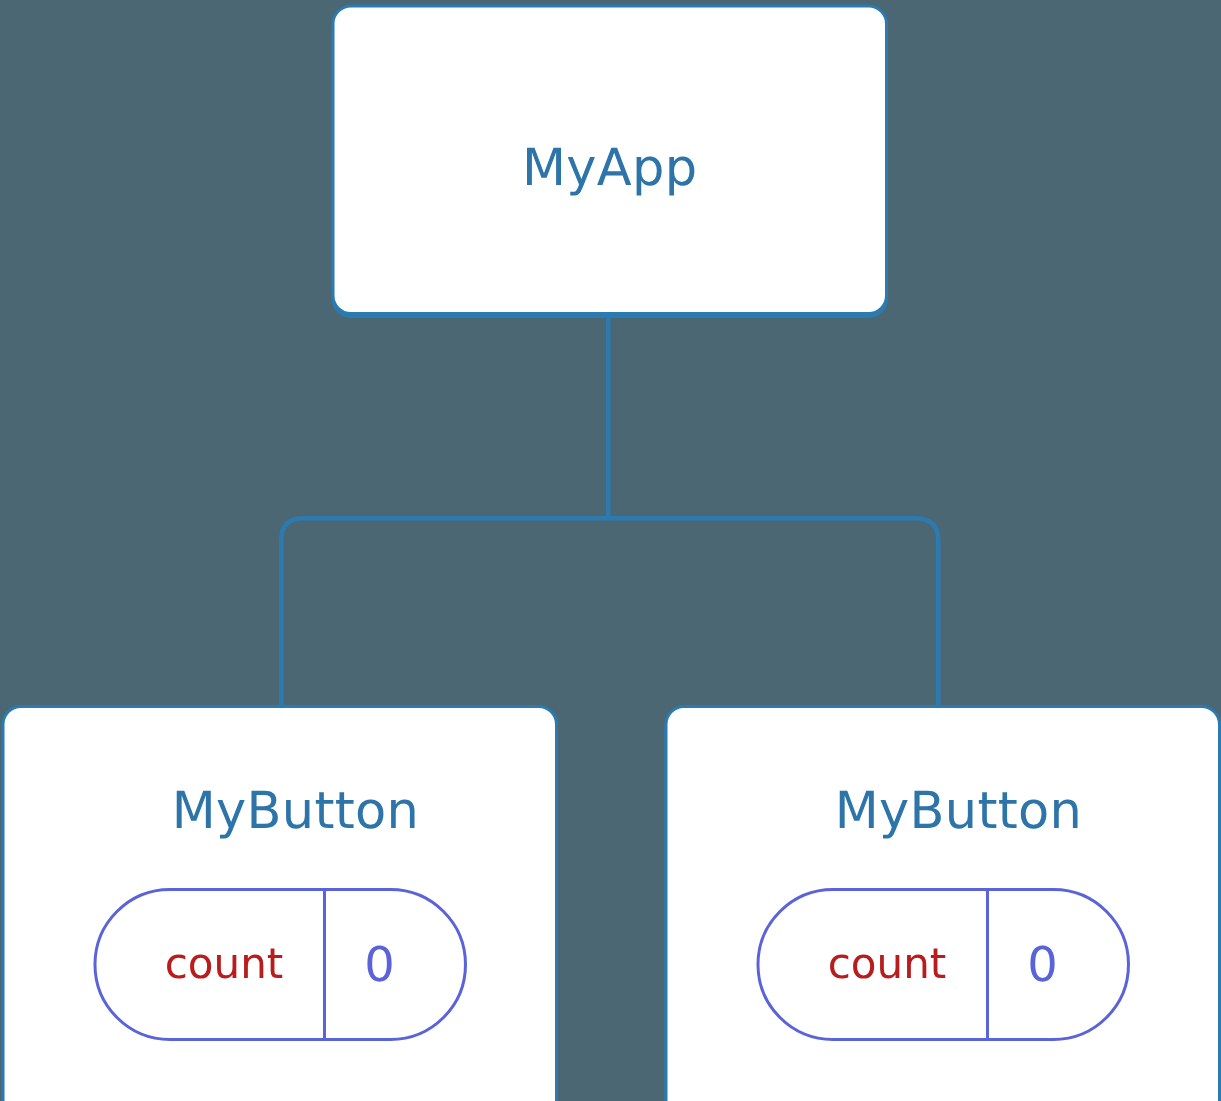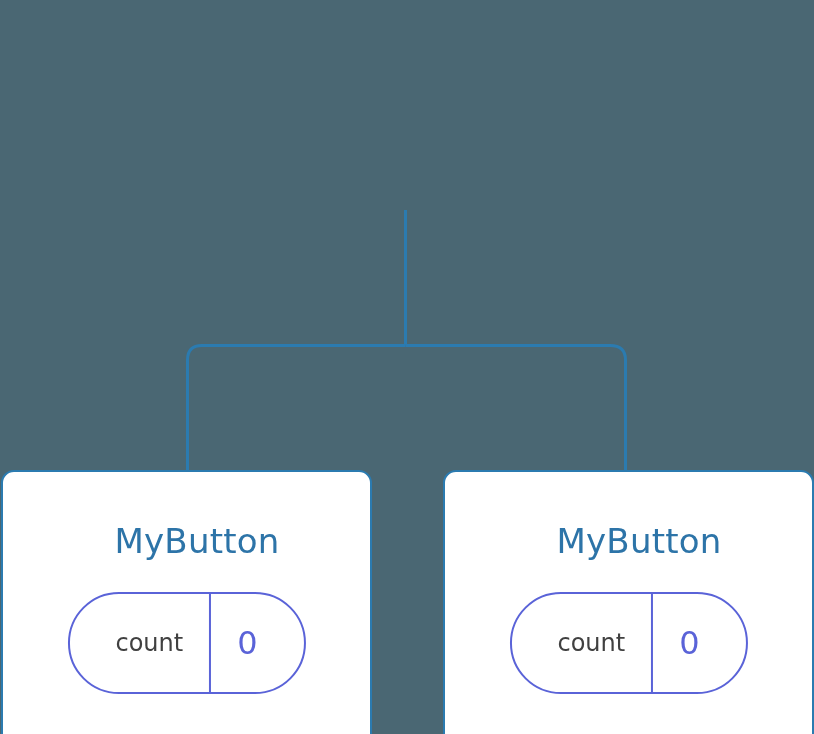--- a/index.html
+++ b/index.html
@@ -90,22 +90,22 @@
     border-radius: 51px;
     box-sizing: border-box;
     background: transparent;
     overflow: hidden;
   }
   .state-key {
     display: flex;
     align-items: center;
     justify-content: center;
     padding: 0 26px 0 46px;
-    color: #404040;
-    font-size: 24px;
+    color: #b91c1c;
+    font-size: 28px;
     line-height: 1;
     white-space: nowrap;
   }
   .state-divider {
     width: 2px;
     background: #5a63d8;
     flex: none;
   }
   .state-value {
     display: flex;
@@ -125,20 +125,23 @@
 
   <svg id="connectors" viewBox="0 0 814 734" width="814" height="734" xmlns="http://www.w3.org/2000/svg" fill="none">
 
     <path d="M 405.5 210 L 405.5 345.5" stroke="#2b7bb0" stroke-width="3" stroke-linecap="butt"></path>
 
     <path d="M 405.5 345.5 L 202 345.5 Q 187.5 345.5 187.5 360 L 187.5 472" stroke="#2b7bb0" stroke-width="3" stroke-linecap="butt"></path>
 
     <path d="M 405.5 345.5 L 610 345.5 Q 625.5 345.5 625.5 360 L 625.5 472" stroke="#2b7bb0" stroke-width="3" stroke-linecap="butt"></path>
   </svg>
 
+  <div class="node" id="node-root">
+    <div class="node-title">MyApp</div>
+  </div>
 
   <div class="node node-child" id="node-child-0">
     <div class="node-title">MyButton</div>
     <div class="state-pill">
       <div class="state-key">count</div>
       <div class="state-divider"></div>
       <div class="state-value">0</div>
     </div>
   </div>
 

